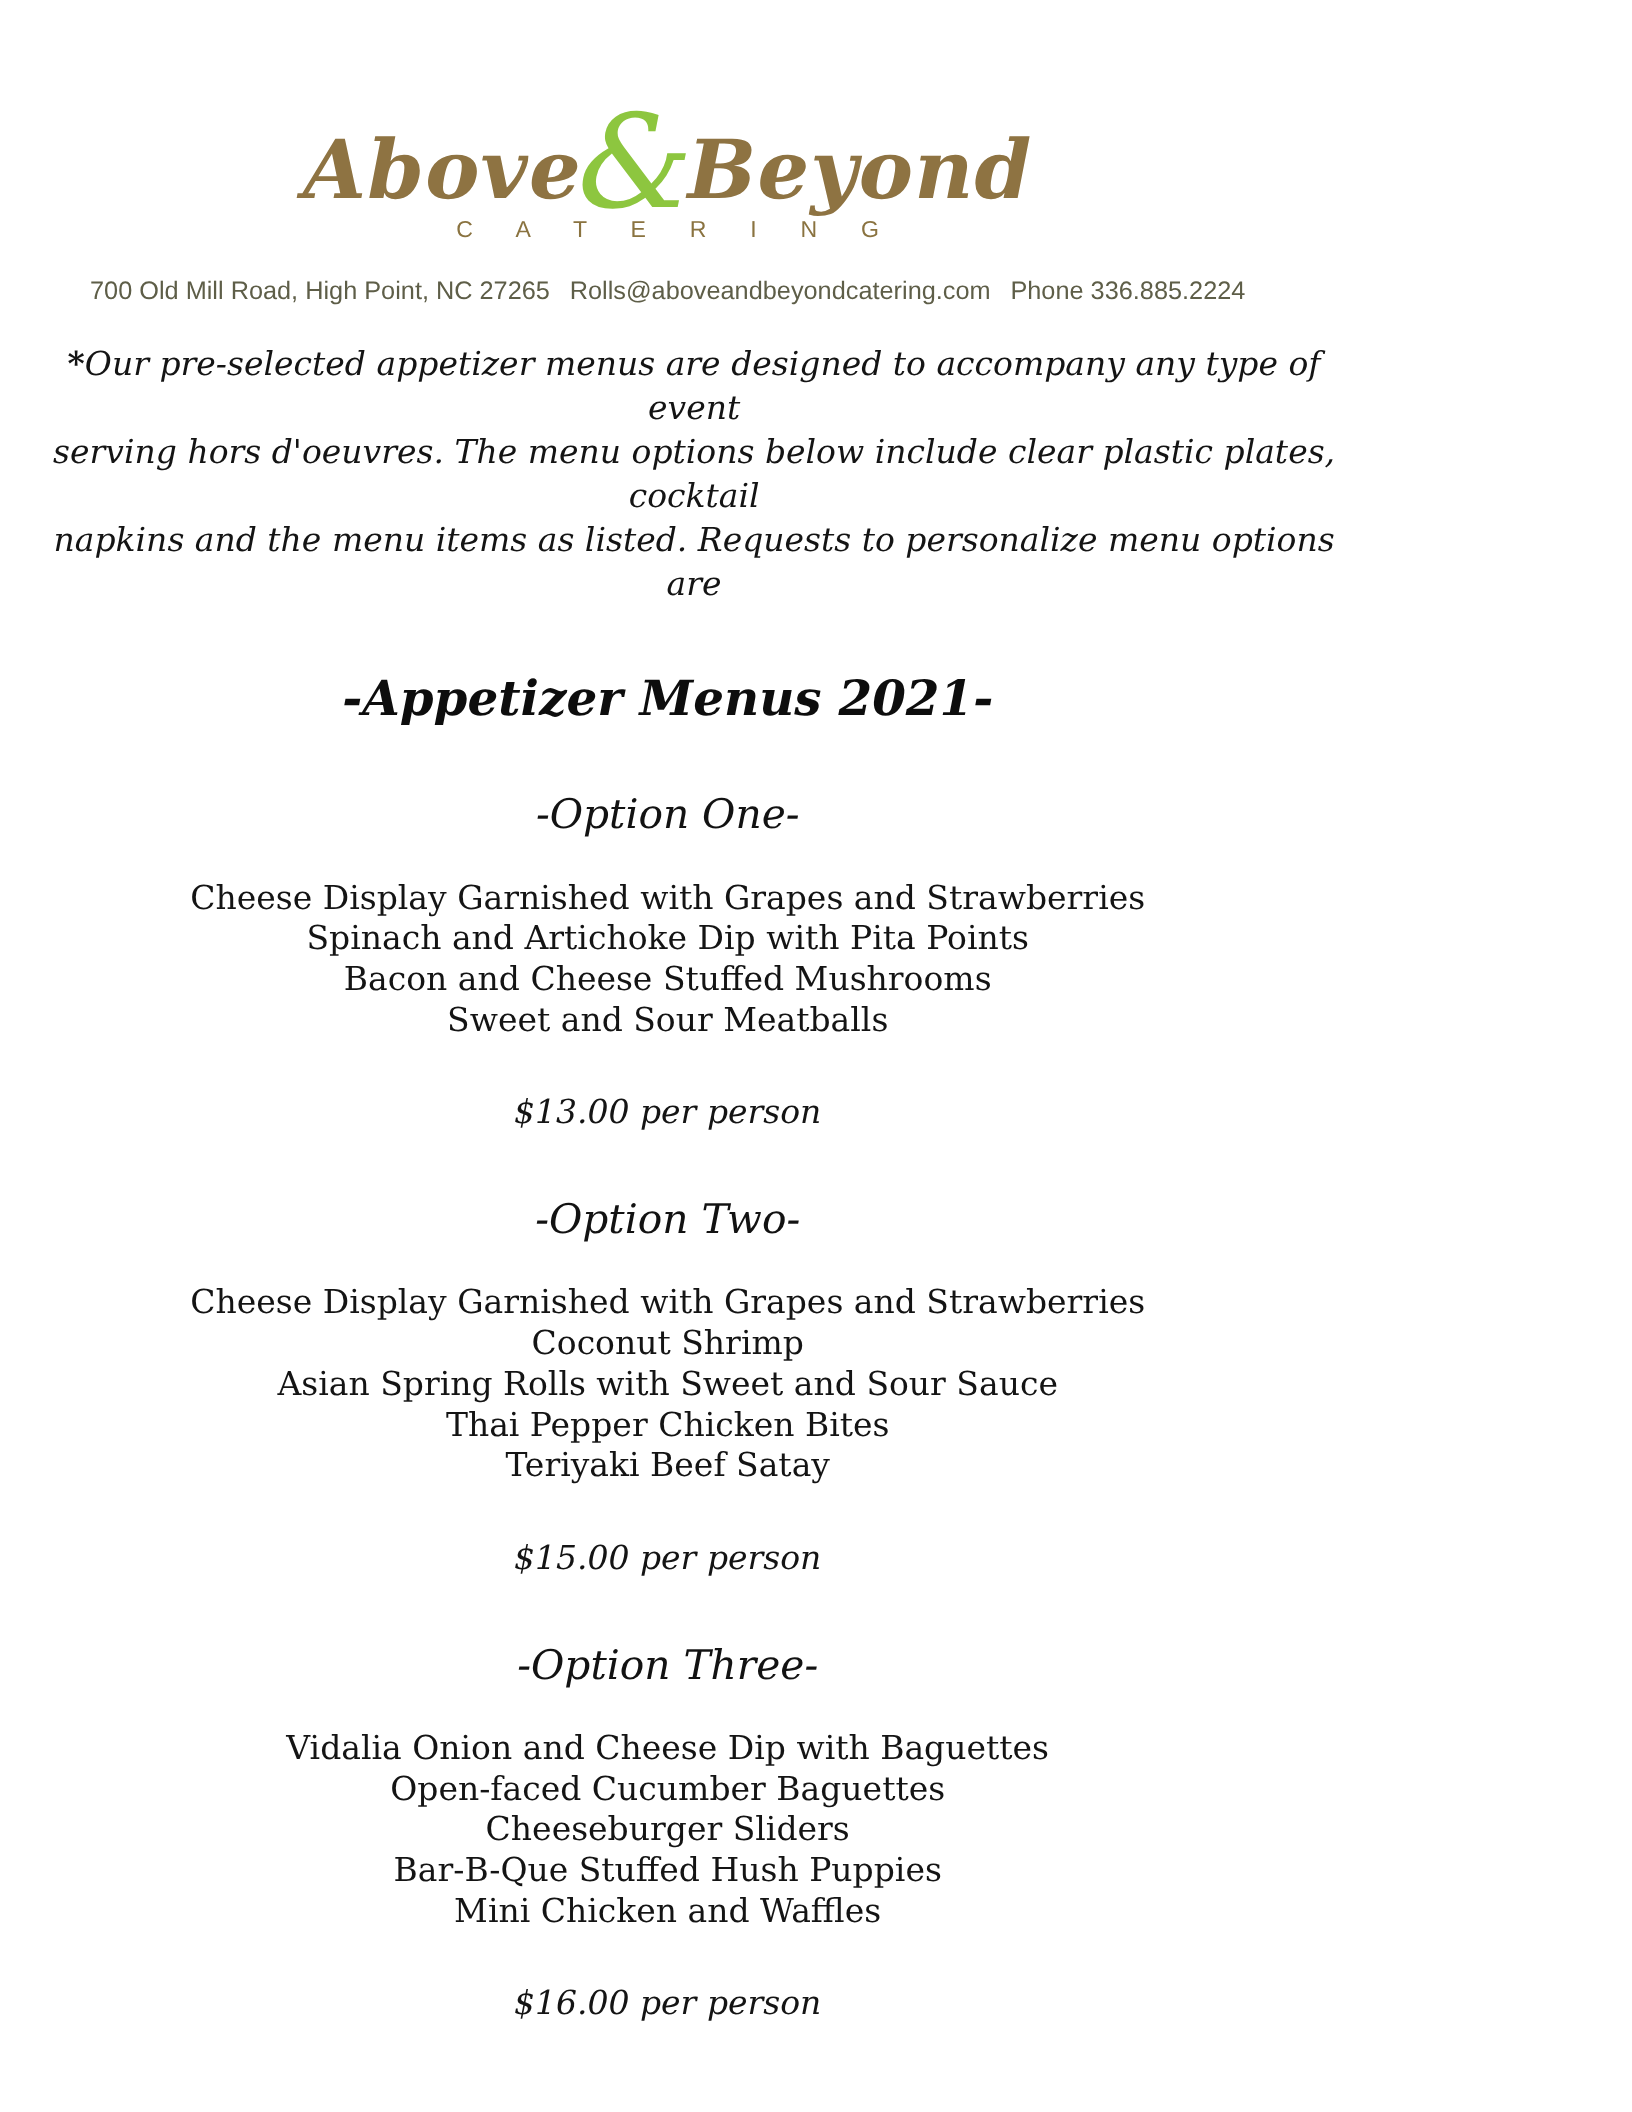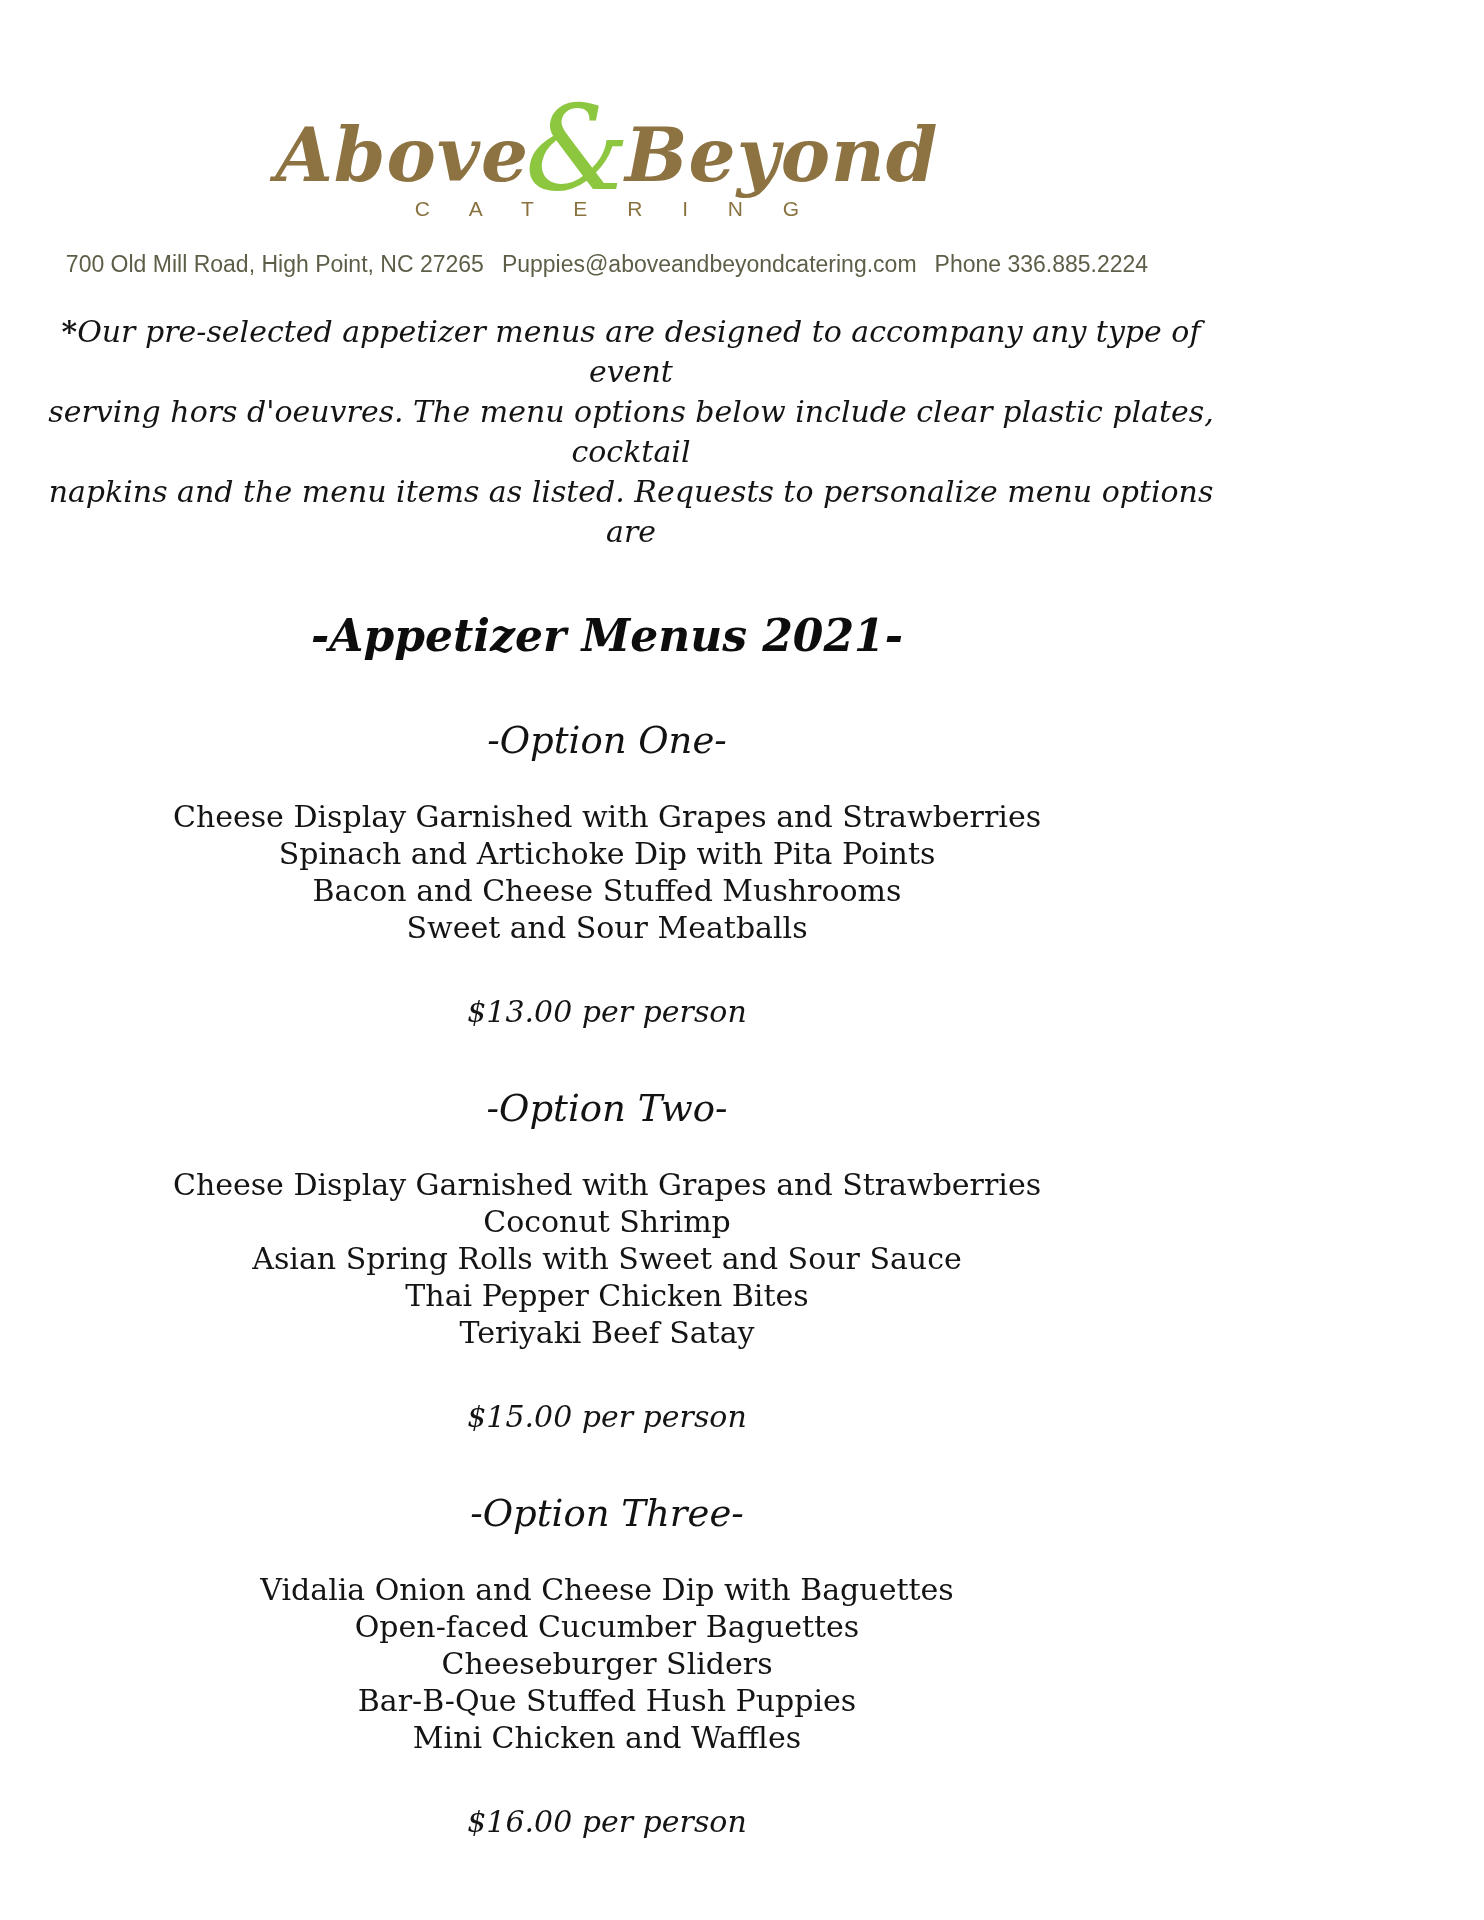--- a/index.html
+++ b/index.html
@@ -116,21 +116,21 @@
   <div class="content">
 
     <div class="logo-block">
       <div class="logo-script">
         <span>Above</span><span class="logo-amp">&amp;</span><span>Beyond</span>
       </div>
       <div class="logo-tagline">C A T E R I N G</div>
     </div>
 
     <div class="contact-line">
-      <span>700 Old Mill Road, High Point, NC 27265</span><span class="sep"></span><span>Puppies@aboveandbeyondcatering.com</span><span class="sep"></span><span>Phone 336.885.2224</span>
+      <span>700 Old Mill Road, High Point, NC 27265</span><span class="sep"></span><span>Rolls@aboveandbeyondcatering.com</span><span class="sep"></span><span>Phone 336.885.2224</span>
     </div>
 
     <div class="intro">
       <div><span class="intro-star">*</span><span>Our pre-selected appetizer menus are designed to accompany any type of event</span></div>
       <div>serving hors d'oeuvres. The menu options below include clear plastic plates, cocktail</div>
       <div>napkins and the menu items as listed. Requests to personalize menu options are</div>
     </div>
 
     <h1 class="doc-title">-Appetizer Menus 2021-</h1>
 

